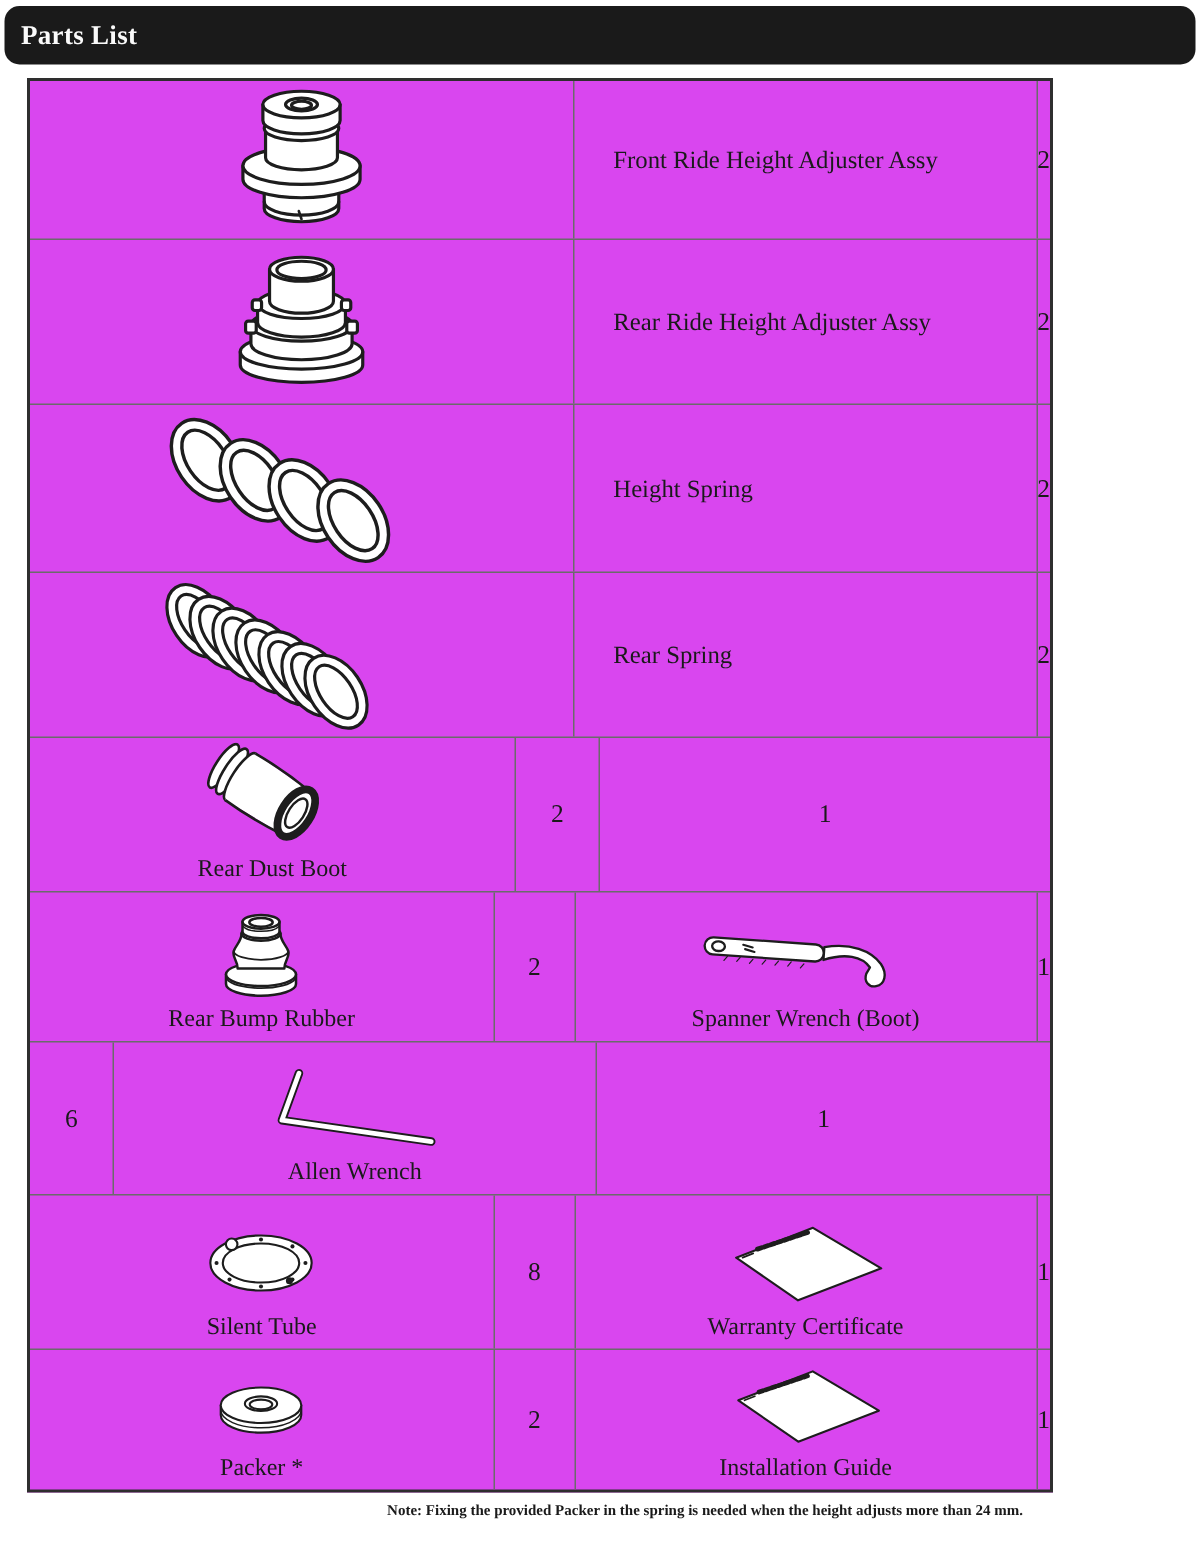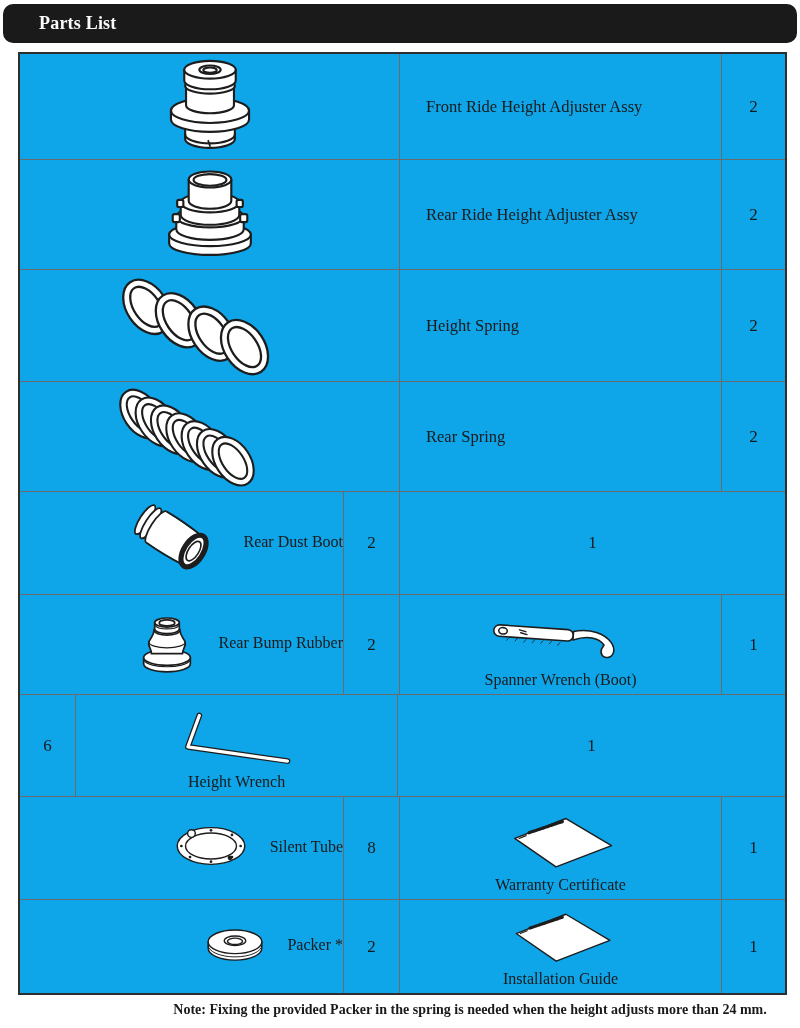--- a/index.html
+++ b/index.html
@@ -1,32 +1,32 @@
 <!DOCTYPE html>
 <html><head>
 <meta charset="utf-8">
 <style>
   html,body{margin:0;padding:0;background:#fff;}
   body{width:800px;height:1028px;font-family:"Liberation Serif","DejaVu Serif",serif;color:#1a1a1a;overflow:hidden;}
-  .hbar{margin:4px 3px 0 3px;height:39px;background:#1a1a1a;border-radius:10px;display:flex;align-items:center;padding-left:36px;box-sizing:border-box;}
+  .hbar{margin:4px 3px 0 3px;height:39px;background:#1a1a1a;border-radius:10px;display:flex;align-items:center;padding-left:11px;box-sizing:border-box;}
   .hbar .htxt{color:#fafafa;font-weight:bold;font-size:18px;letter-spacing:.2px;}
-  .ptable{margin:9px 0 0 18px;width:769px;border:2px solid #2e2e2e;box-sizing:border-box;background:#0ea5e9;}
+  .ptable{margin:9px 0 0 18px;width:684px;border:2px solid #2e2e2e;box-sizing:border-box;background:#d946ef;}
   .prow{display:flex;border-bottom:1px solid #6b6b6b;box-sizing:border-box;}
   .prow:last-child{border-bottom:none;}
   .h1{height:106px}.h2{height:110px}.h3{height:112px}.h4{height:110px}
   .h5{height:103px}.h6{height:100px}.h7{height:102px}.h8{height:103px}.h9{height:93px}
   .cell{box-sizing:border-box;border-right:1px solid #6b6b6b;display:flex;align-items:center;justify-content:center;}
   .cimg{width:380px;}
   .cname{width:322px;justify-content:flex-start;padding-left:26px;font-size:16.5px;}
   .cqty{flex:1;border-right:none;font-size:17px;}
-  .cpart{width:324px;justify-content:flex-end;padding-bottom:5px;}
+  .cpart{width:324px;flex-direction:column;justify-content:flex-end;padding-bottom:5px;}
   .cpart2{width:322px;flex-direction:column;justify-content:flex-end;padding-bottom:5px;}
   .cq1{width:56px;font-size:17px;}
   .pname{font-size:16px;margin-top:2px;white-space:nowrap;}
-  .note{margin:7px 0 0 18px;width:769px;box-sizing:border-box;text-align:center;padding-left:135px;font-size:14px;font-weight:bold;}
+  .note{margin:7px 0 0 18px;width:769px;box-sizing:border-box;text-align:center;padding-left:135px;font-size:10px;font-weight:bold;}
   svg{display:block;}
 </style>
 </head>
 <body>
 
 <div class="hbar">
   <span class="htxt">Parts List</span>
 </div>
 
 <div class="ptable">
@@ -199,21 +199,21 @@
     <div class="cell cqty">1</div>
   </div>
 
   <div class="prow h7">
     <div class="cell cq1">6</div>
     <div class="cell cpart2">
       <svg width="200" height="64" viewBox="0 0 230 90">
         <path d="M62,12 L46,56 L186,76" fill="none" stroke="#1d1d1d" stroke-width="8" stroke-linejoin="round" stroke-linecap="round"></path>
         <path d="M62,12 L46,56 L186,76" fill="none" stroke="#fff" stroke-width="4.5" stroke-linejoin="round" stroke-linecap="round"></path>
       </svg>
-      <span class="pname">Height Wrench</span>
+      <span class="pname">Allen Wrench</span>
     </div>
     <div class="cell cqty">1</div>
   </div>
 
   <div class="prow h8">
     <div class="cell cpart">
       <svg width="118" height="64" viewBox="0 0 160 108">
         <g stroke="#1d1d1d" fill="#fff" stroke-width="2.4">
           <ellipse cx="80" cy="54" rx="57" ry="31"></ellipse>
           <ellipse cx="80" cy="54" rx="43" ry="22"></ellipse>

